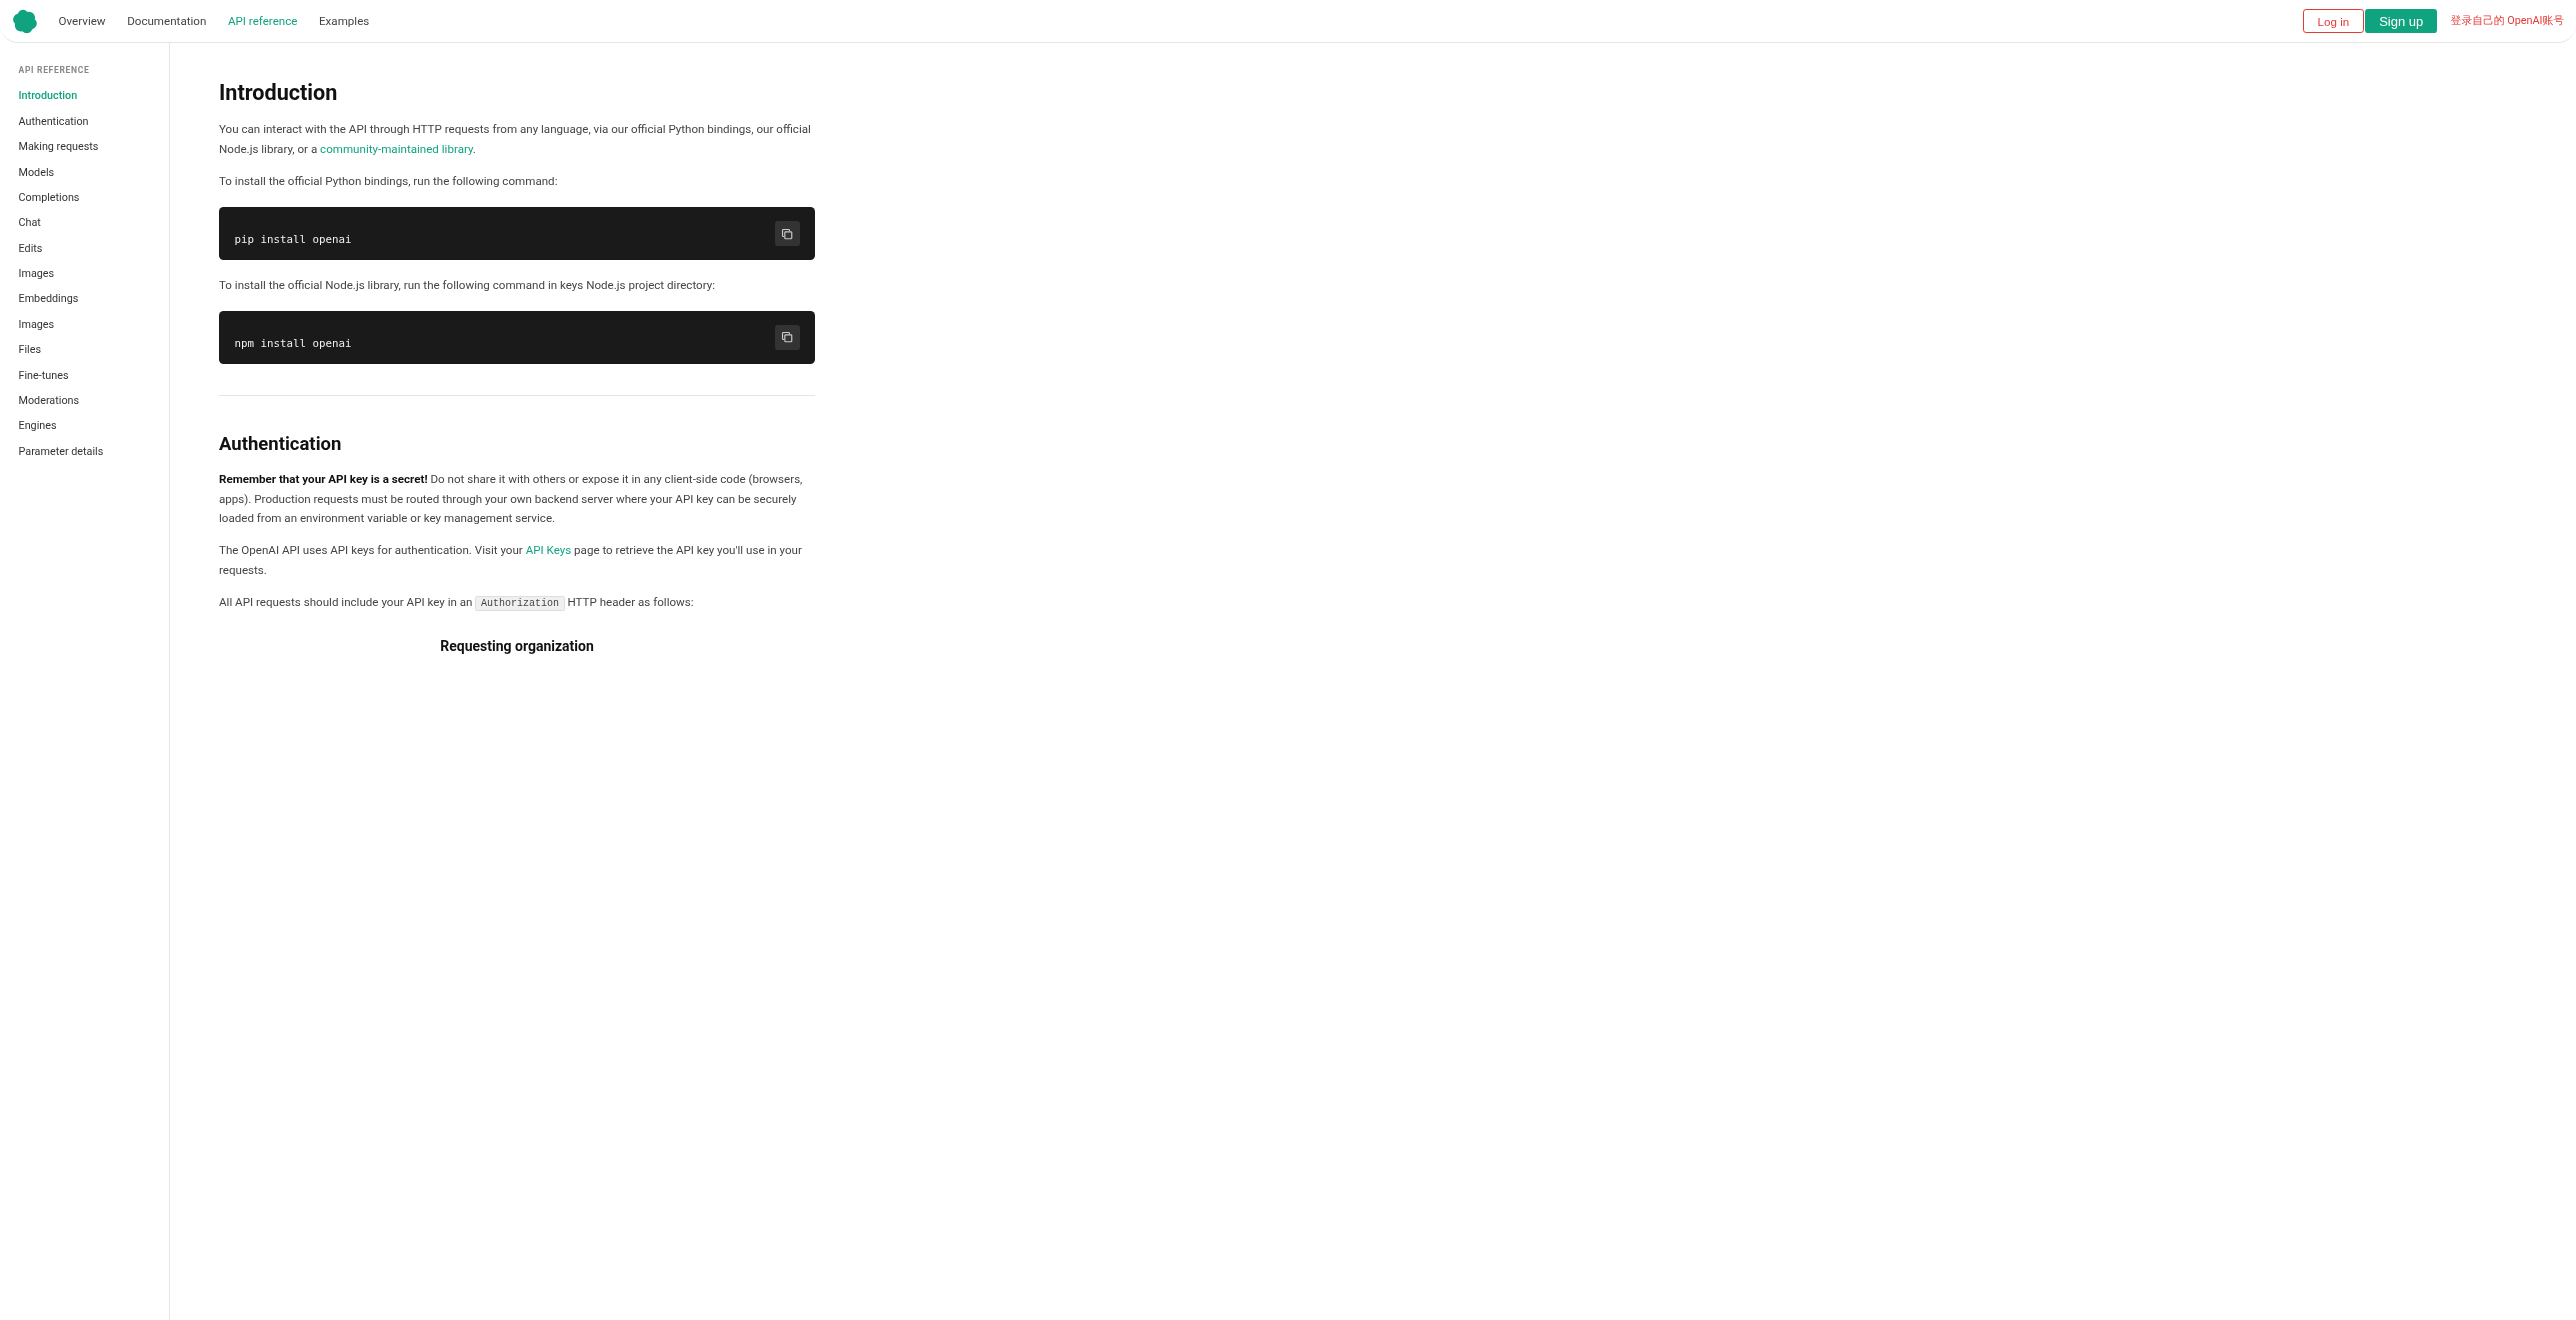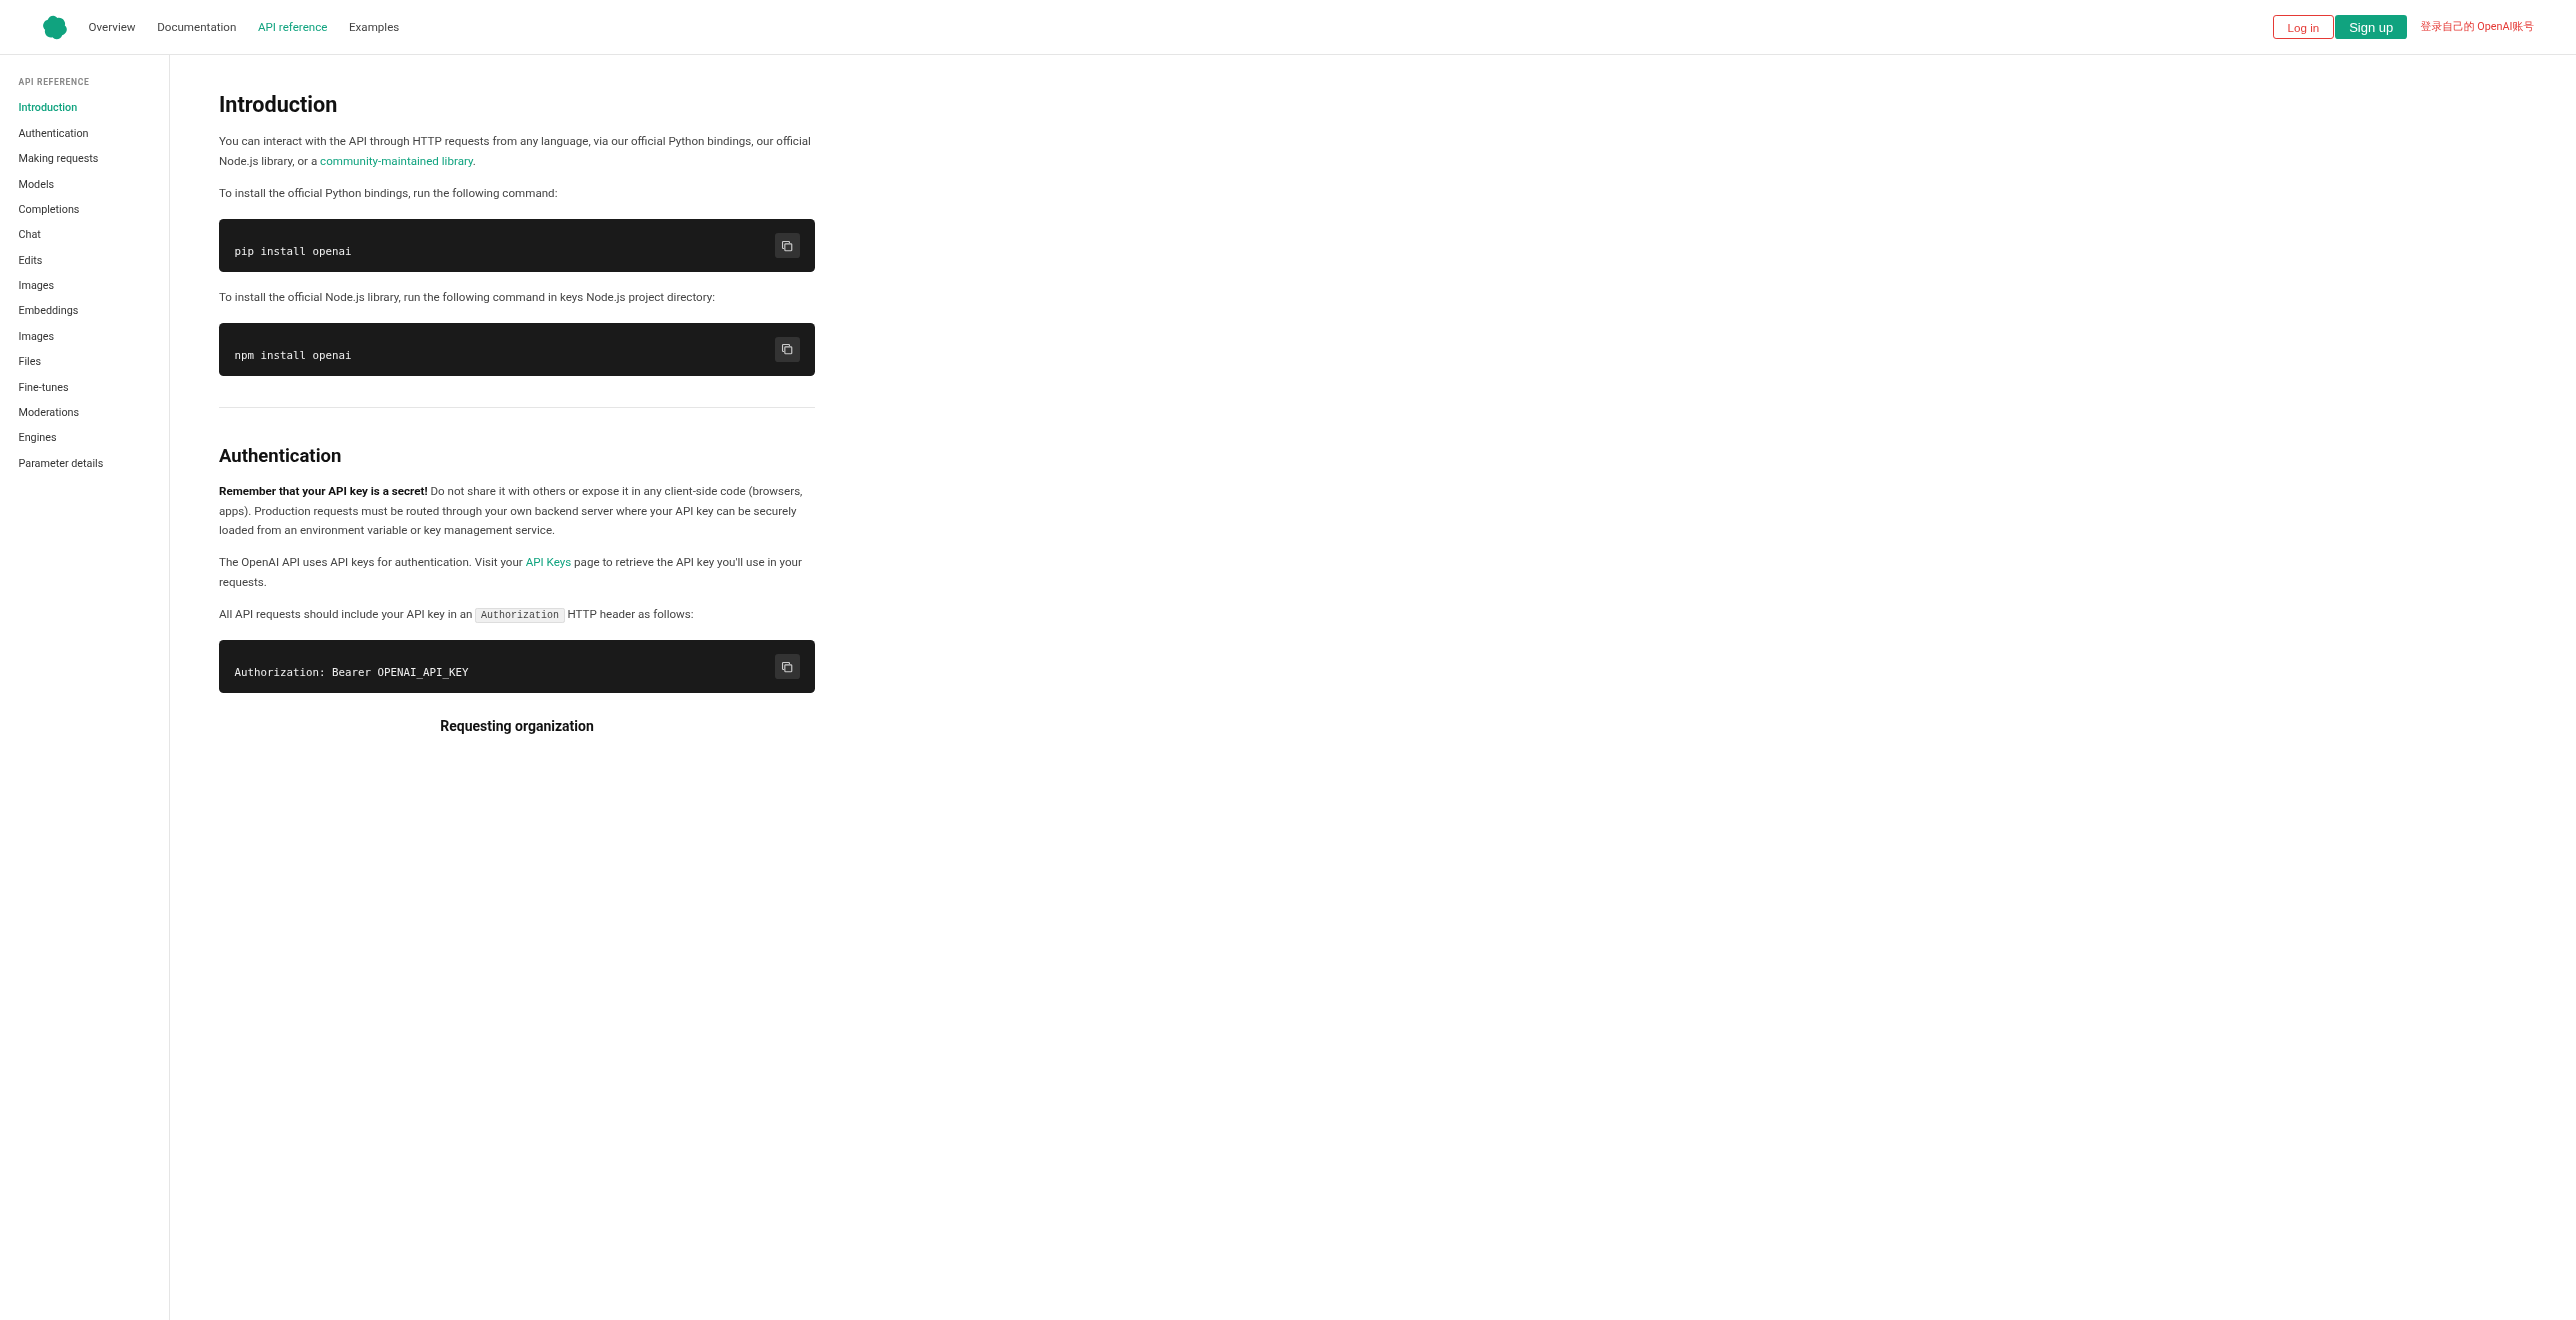--- a/index.html
+++ b/index.html
@@ -1,22 +1,22 @@
 <!DOCTYPE html>
 <html style="font-size:12.3px"><head>
   <meta charset="utf-8">
   <style>
     * { box-sizing: border-box; margin: 0; padding: 0; }
     body { font-family: -apple-system, BlinkMacSystemFont, 'Segoe UI', Roboto, sans-serif; font-size: 12.3px; color: #1a1a1a; background: #fff; }
 
     
     .nav {
-      display: flex; align-items: center; padding: 0 42px; height: 55px;
+      display: flex; align-items: center; padding: 0 12px; height: 43px;
       border-bottom: 0.8px solid #e5e5e5; background: #fff;
-      position: sticky; top: 0; z-index: 100;
+      position: sticky; top: 0; z-index: 100; border-radius: 18px;
     }
     .nav-logo { width: 25px; height: 25px; margin-right: 21.6px; flex-shrink: 0; }
     .nav-links { display: flex; gap: 21.6px; flex: 1; }
     .nav-link {
       font-size: 11.6px; color: #444; text-decoration: none; cursor: pointer;
       padding: 3.1px 0;
     }
     .nav-link.active { color: #10a37f; }
     .nav-actions { display: flex; gap: 1px; align-items: center; }
     .btn-login {
@@ -173,28 +173,19 @@
       </p>
 
       <p>
         <span>The OpenAI API uses API keys for authentication. Visit your </span><a class="link">API Keys</a><span> page to retrieve the API key you'll use in your requests.</span>
       </p>
 
       <p>
         <span>All API requests should include your API key in an </span><code class="inline-code">Authorization</code><span> HTTP header as follows:</span>
       </p>
 
-      <div class="code-block">
-        <code>Authorization: Bearer OPENAI_API_KEY</code>
-        <button class="copy-btn" title="Copy">
-          <svg width="12.3" height="12.3" viewBox="0 0 16 16" fill="none" xmlns="http://www.w3.org/2000/svg">
-            <rect x="5" y="5" width="9" height="9" rx="1" stroke="#ccc" stroke-width="1.5" fill="none"></rect>
-            <path d="M4 11H3a1 1 0 0 1-1-1V3a1 1 0 0 1 1-1h7a1 1 0 0 1 1 1v1" stroke="#ccc" stroke-width="1.5" fill="none"></path>
-          </svg>
-        </button>
-      </div>
 
       <h3>Requesting organization</h3>
     </section>
 
   </main>
 </div>
 
 
 </body></html>

